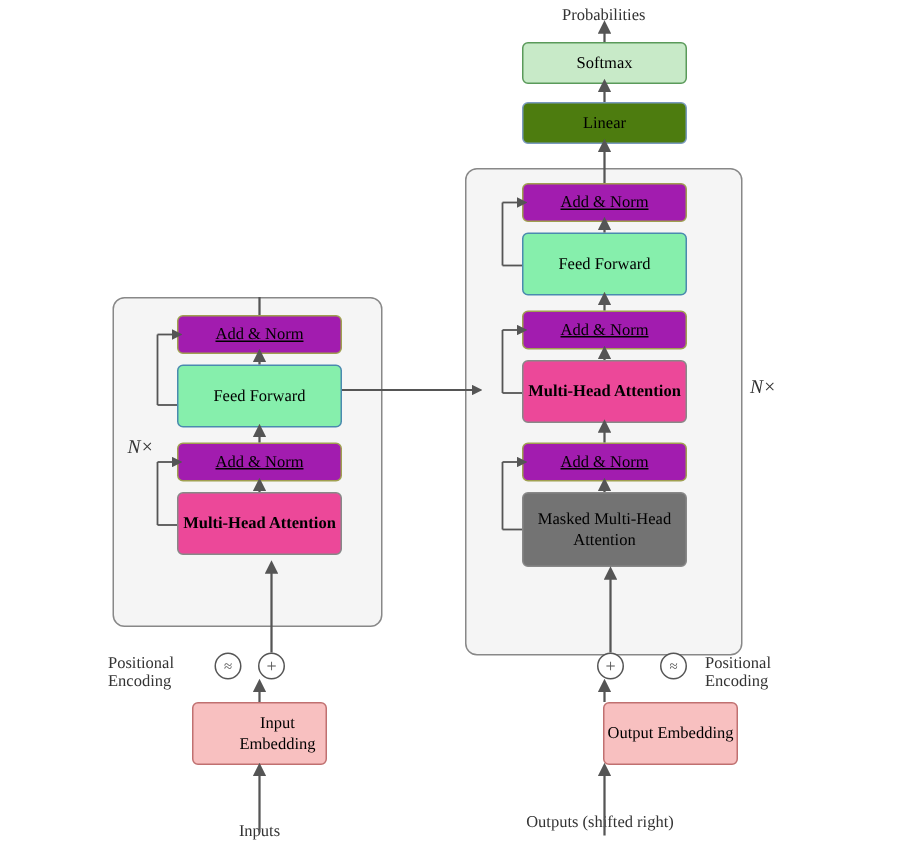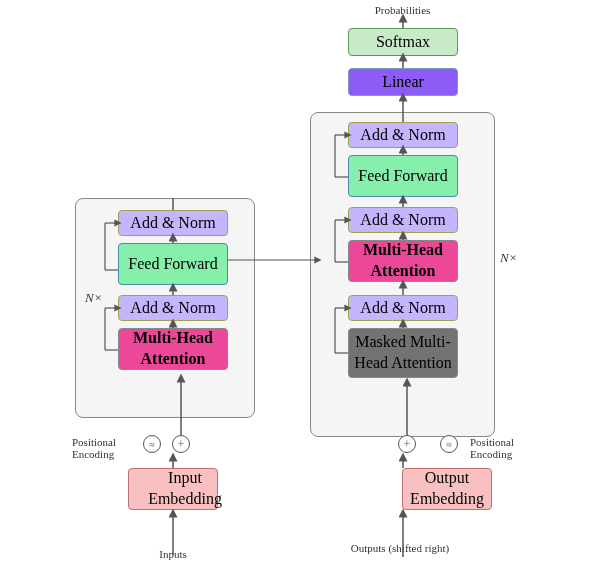--- a/index.html
+++ b/index.html
@@ -16,27 +16,27 @@
       width: 609px;
       height: 577px;
     }
     .box {
       position: absolute;
       border-radius: 4px;
       display: flex;
       align-items: center;
       justify-content: center;
       text-align: center;
-      font-size: 16px;
+      font-size: 11px;
       line-height: 1.3;
       border: 1px solid #888;
     }
     .box-softmax { background: #c8eac8; border-color: #5a9a5a; }
-    .box-linear { background: #8b5cf6; border-color: #7a9abf; }
-    .box-add-norm { background: #c4b5fd; border-color: #a0a050; }
+    .box-linear { background: #4d7c0f; border-color: #7a9abf; }
+    .box-add-norm { background: #a21caf; border-color: #a0a050; text-decoration: underline; }
     .box-feedforward { background: #86efac; border-color: #4a8aaf; }
     .box-multihead { background: #ec4899; border-color: #888; font-weight: bold; }
     .box-masked { background: #737373; border-color: #888; }
     .box-embedding-input { background: #f8c0c0; border-color: #c07070; }
     .box-embedding-output { background: #f8c0c0; border-color: #c07070; margin-left: 44px; }
     .container-outer {
       position: absolute;
       border: 1.5px solid #888;
       border-radius: 8px;
       background: #f5f5f5;

